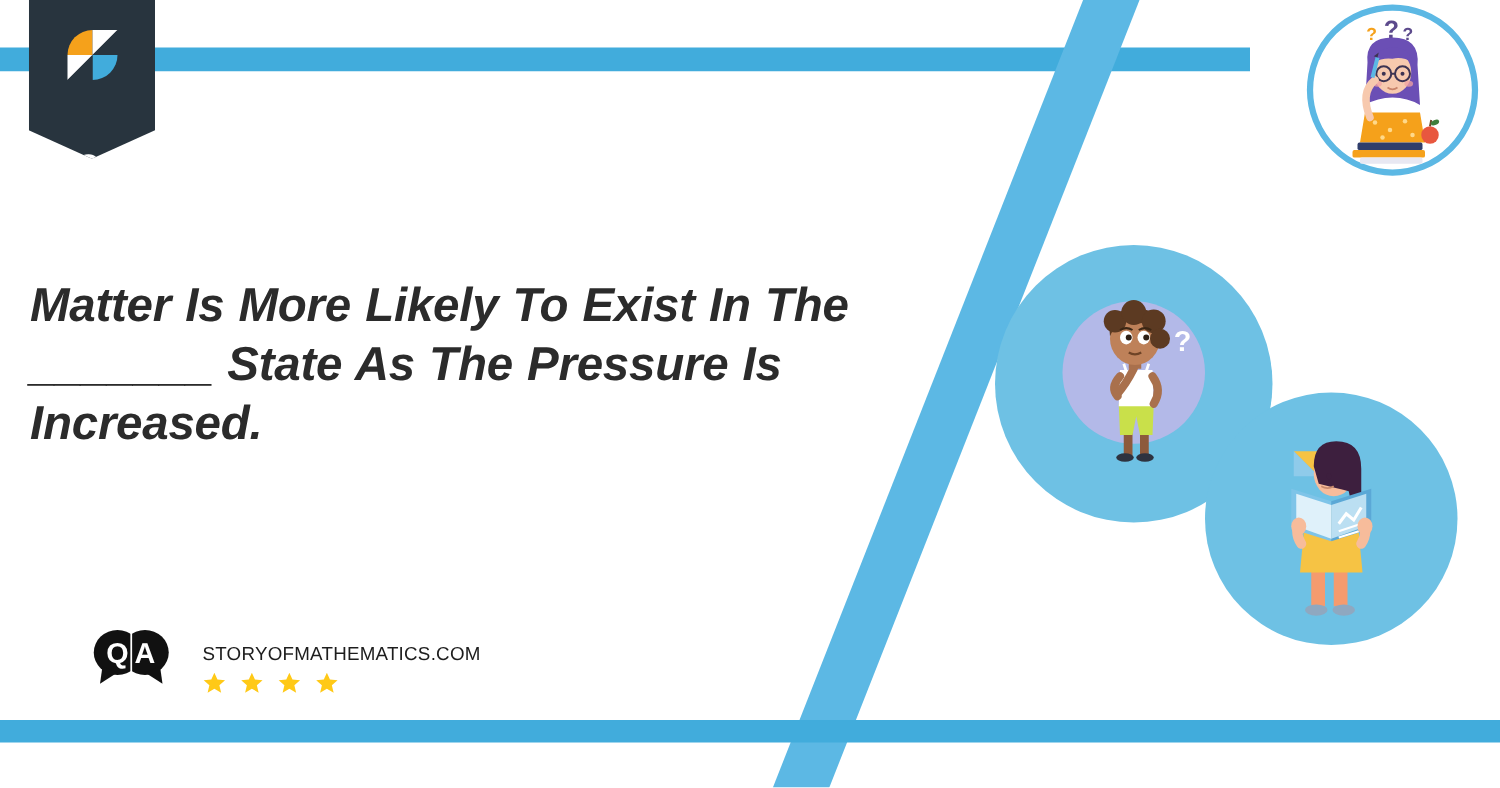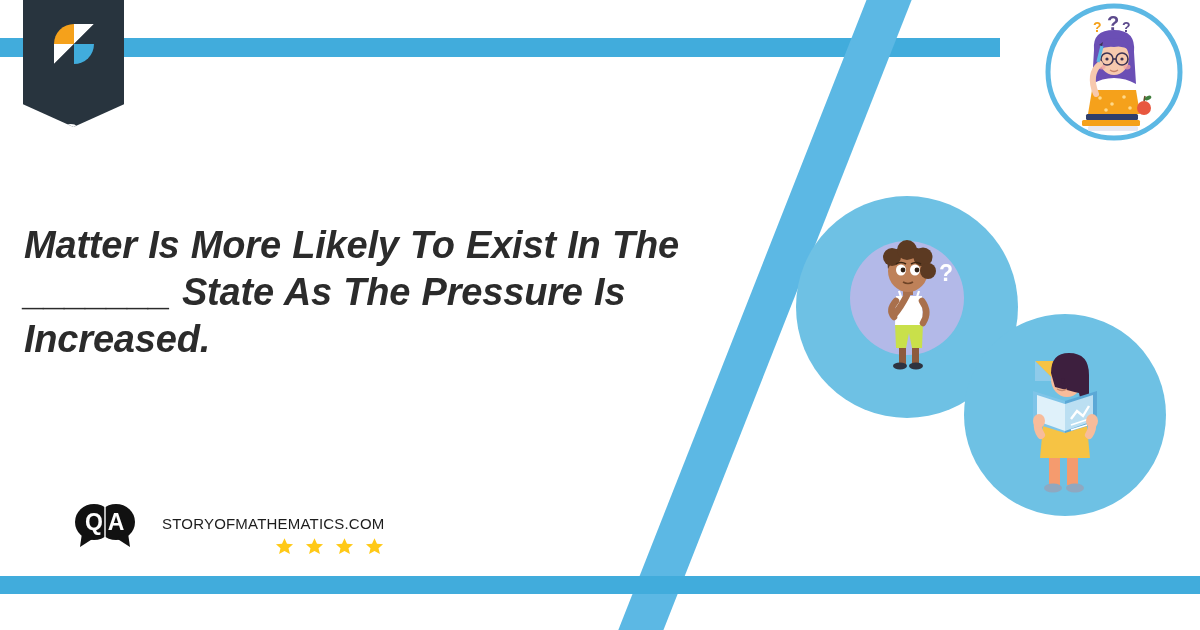--- a/index.html
+++ b/index.html
@@ -84,21 +84,21 @@
 
   
   .footer {
     position:absolute;
     left:74px; top:502px;
     display:flex; align-items:flex-start;
   }
   .qa-icon { width:62px; height:46px; flex:0 0 auto; }
   .footer-right {
     margin-left:26px;
-    display:flex; flex-direction:column; align-items:flex-end;
+    display:flex; flex-direction:column; align-items:flex-start;
     padding-top:13px;
   }
   .site-url {
     color:#1D1D1D;
     font-size:15px;
     letter-spacing:0.2px;
     white-space:nowrap;
   }
   .stars {
     margin-top:5px;

